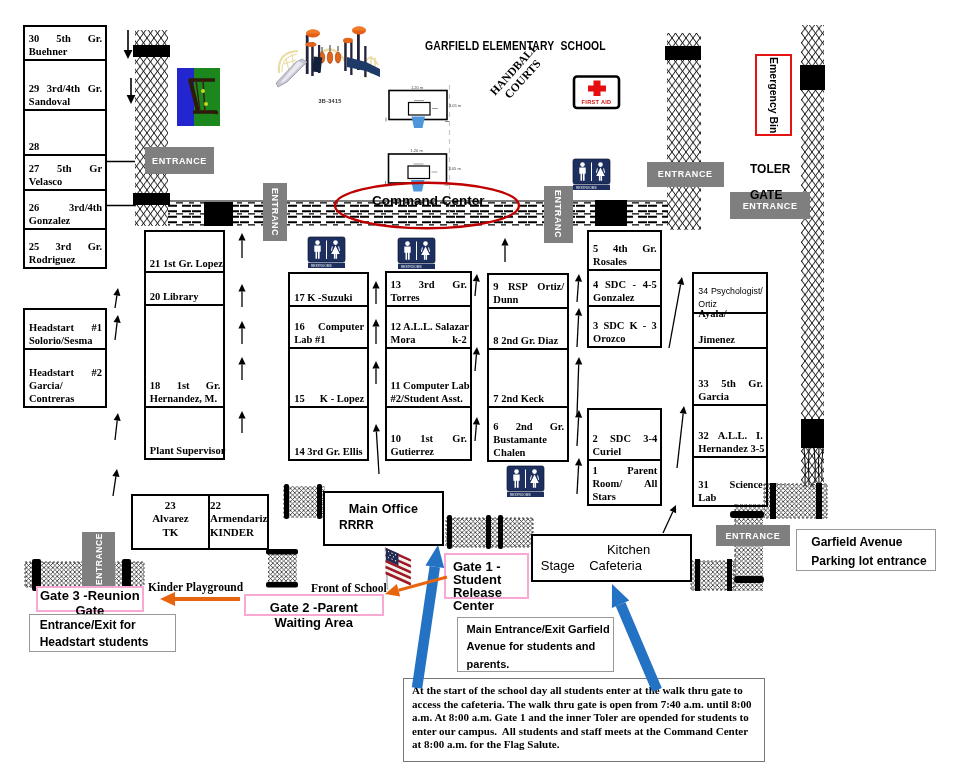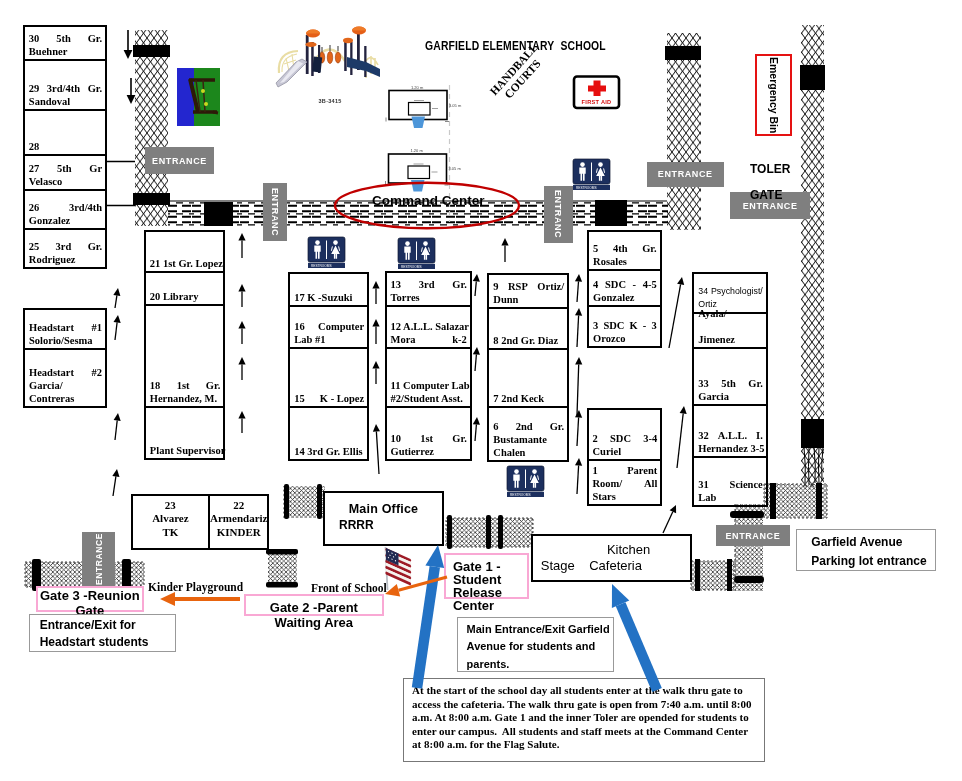--- a/index.html
+++ b/index.html
@@ -584,21 +584,21 @@
         <span>Science</span>
       </div>
       <div>Lab</div>
     </div>
 </div>
 
 <div class="box" style="left:130.7px;top:493.5px;width:138.8px;height:56.3px;display:flex">
 
 <div style="width:78.9px;border-right:2px solid #000;text-align:center;font-family:'Liberation Serif',serif;font-weight:bold;font-size:11px;line-height:13.5px;padding-top:3px">23<br>Alvarez<br>TK</div>
 
-<div style="flex:1;text-align:center;font-family:'Liberation Serif',serif;font-weight:bold;font-size:11px;line-height:13.5px;padding-top:3px">22<br>Armendariz<br>KINDER</div>
+<div style="flex:1;text-align:left;font-family:'Liberation Serif',serif;font-weight:bold;font-size:11px;line-height:13.5px;padding-top:3px">22<br>Armendariz<br>KINDER</div>
 </div>
 
 <div class="box" style="left:323px;top:491px;width:121px;height:54.8px;background:#fff">
 <div style="text-align:center;font-weight:bold;font-size:12.5px;padding-top:9px;letter-spacing:0.2px">Main Office</div>
 <div style="display:flex;justify-content:flex-start;font-weight:bold;font-size:12px;padding:2px 25px 0 14px">
       <span>RR</span>
       <span>RR</span>
     </div>
 </div>
 

